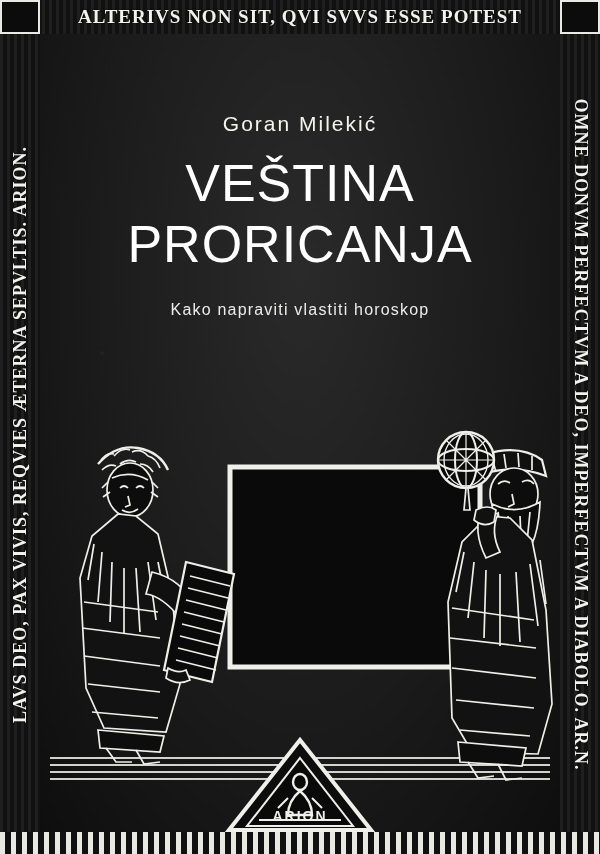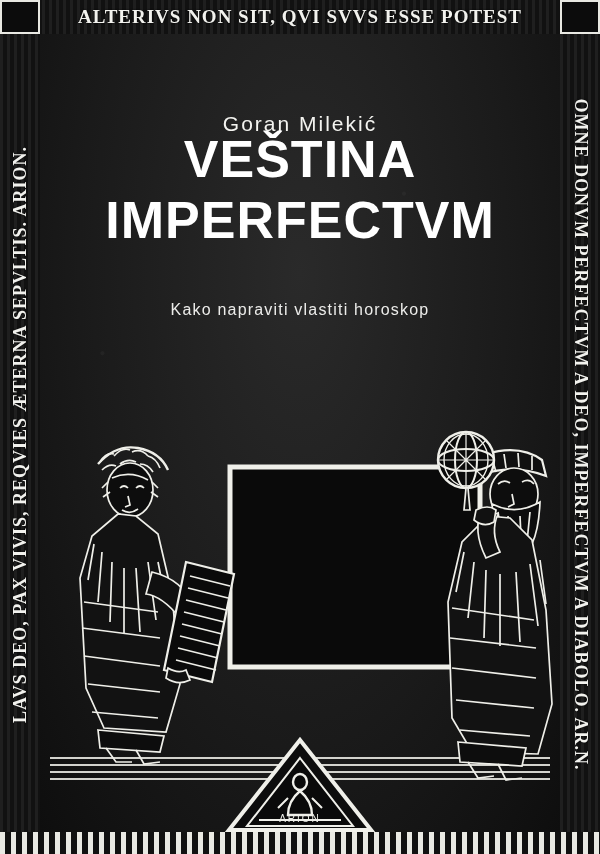--- a/index.html
+++ b/index.html
@@ -129,27 +129,27 @@
     text-align: center;
     color: #f4f4f0;
     font-family: "Liberation Sans", sans-serif;
     font-size: 21px;
     letter-spacing: 2px;
     z-index: 5;
     margin-top: 20px;
   }
   .title {
     position: absolute;
-    top: 95px;
+    top: 119px;
     left: 0;
     width: 100%;
     text-align: center;
     color: #ffffff;
     font-family: "Liberation Sans", sans-serif;
-    font-weight: bold;
+    font-weight: normal;
     font-size: 52px;
     line-height: 1.18;
     letter-spacing: 1px;
     z-index: 5;
   }
   .subtitle {
     position: absolute;
     top: 267px;
     left: 0;
     width: 100%;
@@ -193,24 +193,25 @@
     width: 150px;
     height: 96px;
     z-index: 6;
   }
   .logo-label {
     position: absolute;
     left: 50%;
     bottom: 8px;
     transform: translateX(-50%);
     color: #efefe9;
-    font-size: 10px;
+    font-size: 14px;
     letter-spacing: 2px;
     font-family: "Liberation Sans", sans-serif;
     z-index: 7;
+    font-weight: bold;
   }
 </style>
 </head>
 <body>
 
 <div class="cover">
 
   <div class="border-band band-top">
     <span>ALTERIVS NON SIT, QVI SVVS ESSE POTEST</span>
   </div>
@@ -226,21 +227,21 @@
   </div>
 
   <div class="border-band band-bottom"></div>
 
   <div class="inner">
 
     <div class="author">Goran Milekić</div>
 
     <div class="title">
       <div>VEŠTINA</div>
-      <div>IMPERFECTVM</div>
+      <div>PRORICANJA</div>
     </div>
 
     <div class="subtitle">Kako napraviti vlastiti horoskop</div>
 
     <svg class="woodcut" viewBox="0 0 520 420">
 
       <rect x="190" y="55" width="250" height="200" fill="#0a0a0a" stroke="#f0f0ea" stroke-width="5"></rect>
 
       <g fill="none" stroke="#efefe9" stroke-width="1.7">
 

